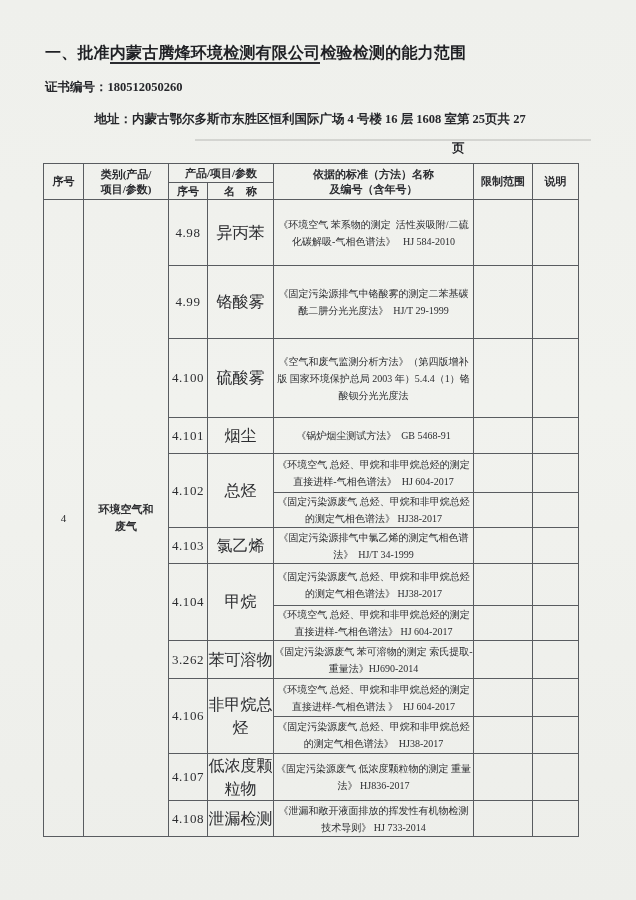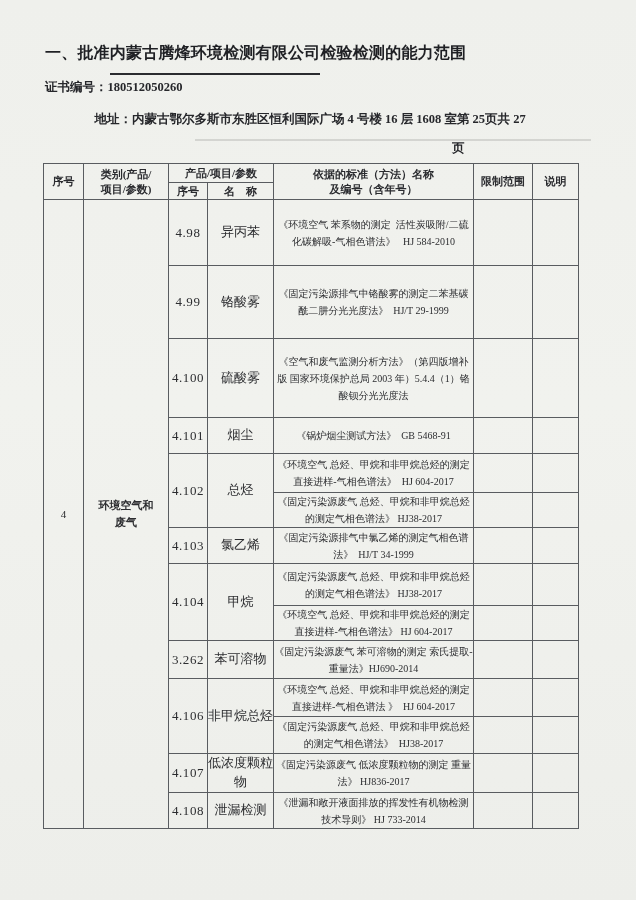--- a/index.html
+++ b/index.html
@@ -7,21 +7,21 @@
     position:relative; width:636px; height:900px; margin:0 auto;
     background:linear-gradient(180deg,#eff0ec 0%, #f1f2ee 45%, #edeeea 100%);
     font-family:"Liberation Serif","DejaVu Serif",serif;
     color:#2c2d30; overflow:hidden;
   }
   .doc-title {
     position:absolute; left:45px; top:43px;
     font-size:16px; font-weight:bold; color:#1f2024; letter-spacing:0.2px;
     white-space:nowrap;
   }
-  .doc-title .underlined { border-bottom:2px solid #2a2b2f; padding-bottom:12px; }
+  .doc-title .underlined { border-bottom:2px solid #2a2b2f; padding-bottom:1px; }
   .cert-line {
     position:absolute; left:45px; top:79px;
     font-size:12.5px; font-weight:bold; color:#26272b;
   }
   .addr-line {
     position:absolute; left:45px; top:111px; width:530px;
     display:flex; justify-content:center;
     font-size:12.5px; font-weight:bold; color:#26272b;
   }
   .page-wrap-char {
@@ -40,21 +40,21 @@
     border:1px solid #595c60; padding:0;
     vertical-align:middle; text-align:center;
     overflow:hidden;
   }
   .cap thead th { font-size:11px; font-weight:bold; line-height:1.3; color:#2a2b2f; }
   .hdr-line { display:block; }
   .c-idx  { font-size:11px; }
   .c-cat  { font-size:11px; }
   .c-cat .cat-text { display:inline-block; width:64px; line-height:1.55; text-align:center;font-weight:bold; }
   .c-no   { font-size:13px; letter-spacing:0.6px; }
-  .c-name { font-size:13px; line-height:1.45; padding:0 3px; }
+  .c-name { font-size:16px; line-height:1.45; padding:0 3px; }
   .c-std  {
     font-size:10px; text-align:left; line-height:1.7;
     padding:2px 4px 2px 6px; white-space:pre-wrap;
   }
 </style>
 </head>
 <body>
 
 <div class="page">
 

